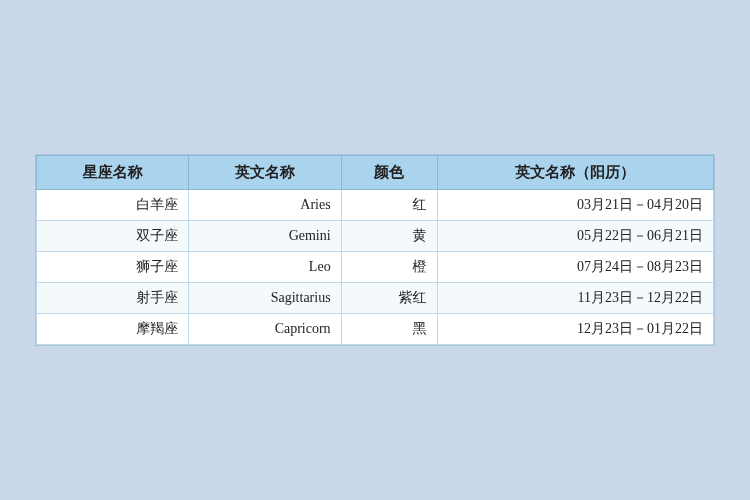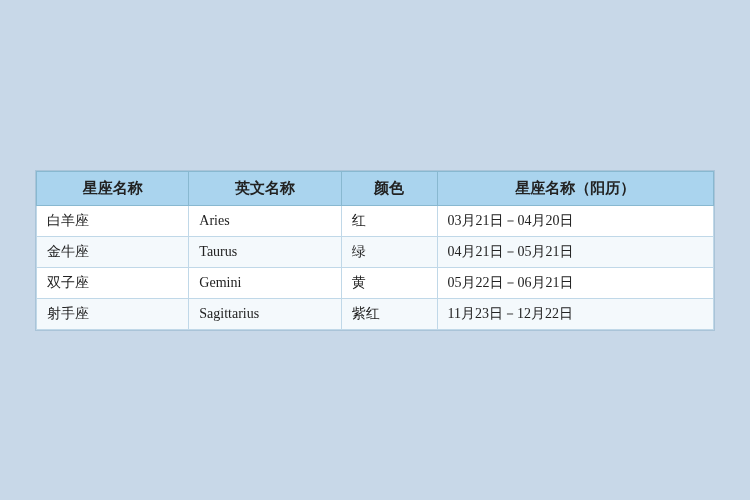--- a/index.html
+++ b/index.html
@@ -26,62 +26,68 @@
       border: 1px solid #88b8d0;
       padding: 7px 10px;
       text-align: center;
       font-size: 15px;
       font-weight: bold;
       color: #222;
     }
     tbody tr td {
       border: 1px solid #c0d8e8;
       padding: 6px 10px;
-      text-align: left;
+      text-align: right;
       font-size: 14px;
       color: #222;
       background-color: #ffffff;
     }
     tbody tr:nth-child(even) td {
       background-color: #f4f9fc;
     }
   </style>
 </head>
 <body>
 
 <div class="table-wrapper">
   <table>
     <thead>
       <tr>
         <th>星座名称</th>
         <th>英文名称</th>
         <th>颜色</th>
-        <th>星座名称（阳历）</th>
+        <th>英文名称（阳历）</th>
       </tr>
     </thead>
     <tbody id="table-body">
     <tr>
           <td>白羊座</td>
           <td>Aries</td>
           <td>红</td>
           <td>03月21日－04月20日</td>
         </tr>
         <tr>
-          <td>金牛座</td>
-          <td>Taurus</td>
-          <td>绿</td>
-          <td>04月21日－05月21日</td>
-        </tr>
-        <tr>
           <td>双子座</td>
           <td>Gemini</td>
           <td>黄</td>
           <td>05月22日－06月21日</td>
+        </tr>
+        <tr>
+          <td>狮子座</td>
+          <td>Leo</td>
+          <td>橙</td>
+          <td>07月24日－08月23日</td>
         </tr>
         <tr>
           <td>射手座</td>
           <td>Sagittarius</td>
           <td>紫红</td>
           <td>11月23日－12月22日</td>
         </tr>
+        <tr>
+          <td>摩羯座</td>
+          <td>Capricorn</td>
+          <td>黑</td>
+          <td>12月23日－01月22日</td>
+        </tr>
       </tbody>
   </table>
 </div>
 
 </body></html>

